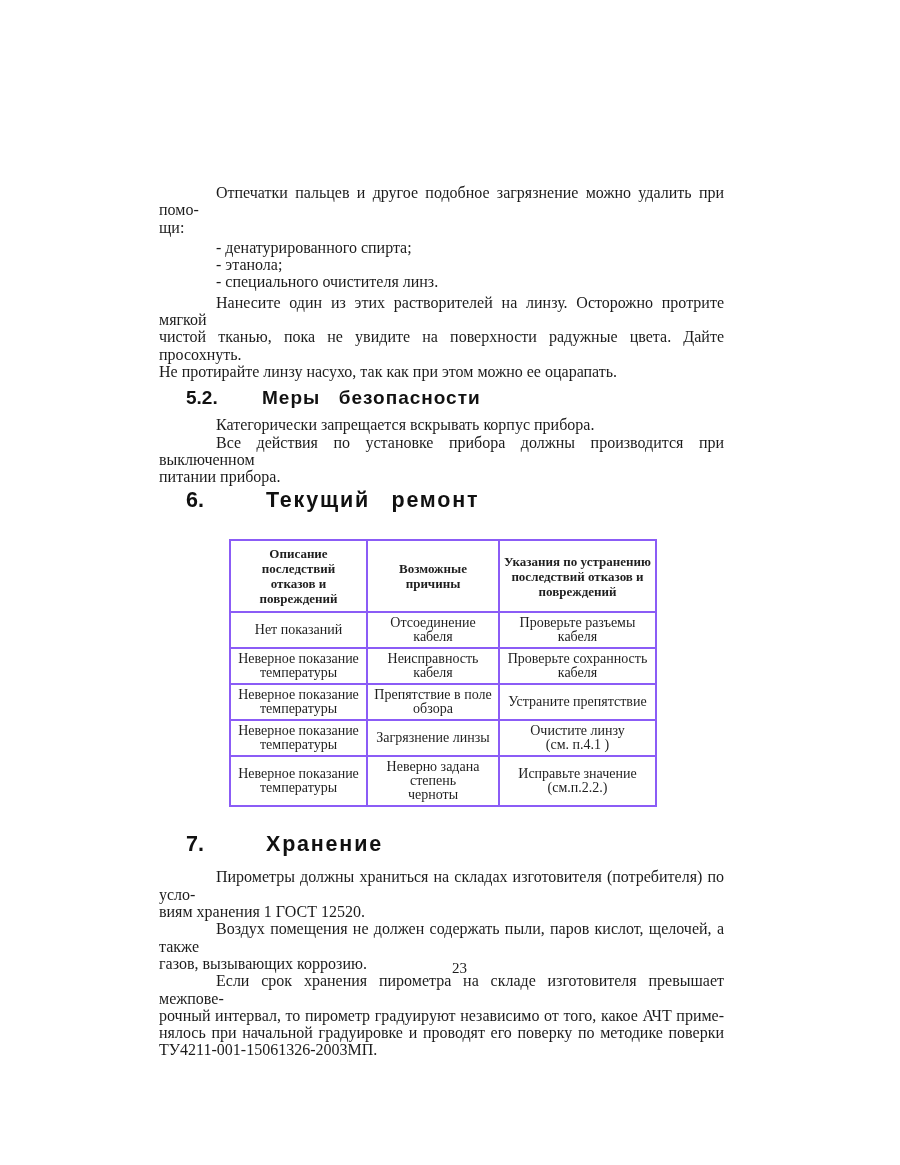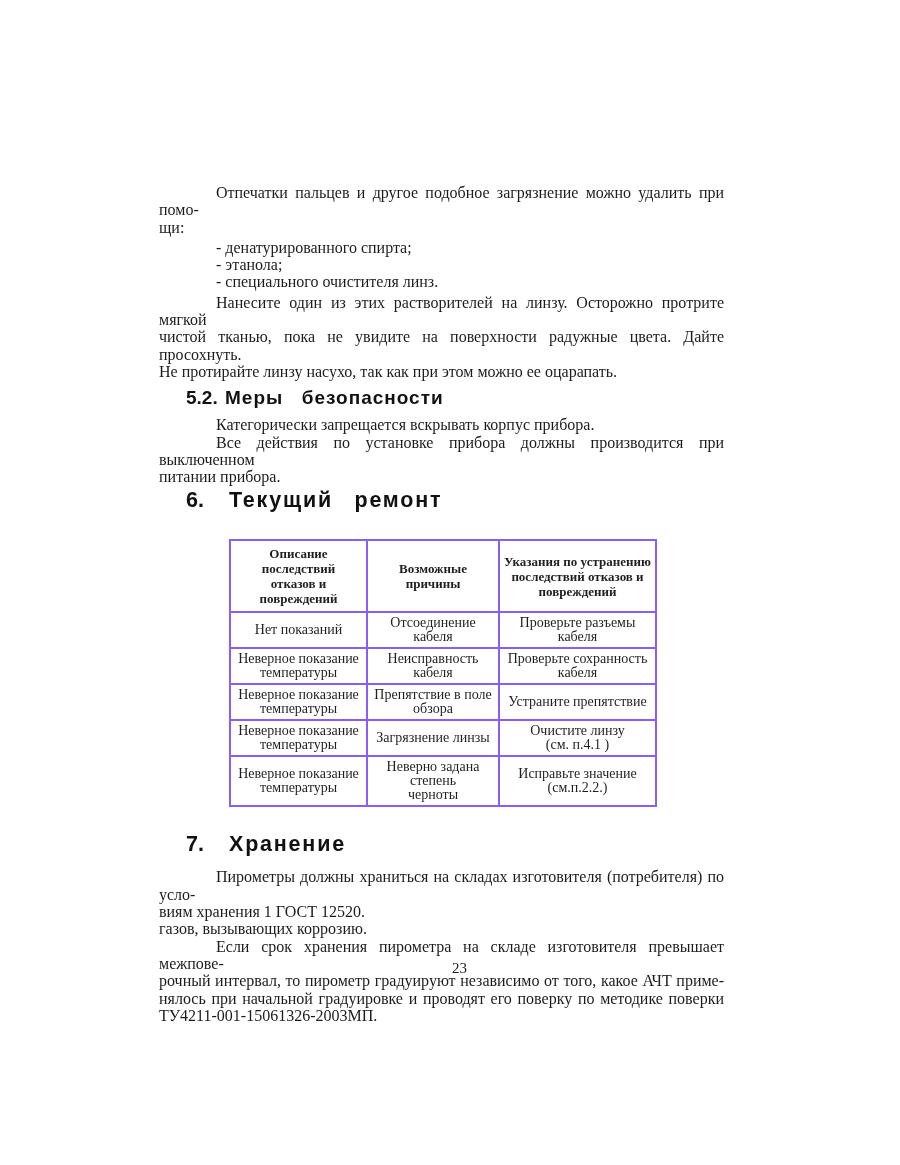--- a/index.html
+++ b/index.html
@@ -45,21 +45,21 @@
   }
   .h-main {
     margin: 2px 0 0 27px;
     font-size: 21.5px;
     line-height: 26px;
     letter-spacing: 1.8px;
   }
   .h-sub .num, .h-main .num { flex: none; letter-spacing: 0; }
   .h-sub .num { width: 39px; }
   .h-main .num { width: 43px; }
-  .h-title { white-space: pre; word-spacing: 3px; }
+  .h-title { white-space: pre; word-spacing: 3px; margin-left: 37px; }
 
   
   .rtable {
     margin: 26px 0 0 70px;
     border-collapse: collapse;
     table-layout: fixed;
     width: 426px;
     font-family: "Liberation Serif", serif;
     color: #1f1f1f;
   }
@@ -196,20 +196,21 @@
       <span class="num">7.</span>
       <span class="h-title">Хранение</span>
     </div>
 
     <div class="p-after-h7">
       <div class="ln j ind">Пирометры должны храниться на складах изготовителя (потребителя) по усло-</div>
       <div class="ln">виям хранения 1 ГОСТ 12520.</div>
     </div>
 
     <div>
+      <div class="ln j ind">Воздух помещения не должен содержать пыли, паров кислот, щелочей, а также</div>
       <div class="ln">газов, вызывающих коррозию.</div>
     </div>
 
     <div>
       <div class="ln j ind">Если срок хранения пирометра на складе изготовителя превышает межпове-</div>
       <div class="ln j">рочный интервал, то пирометр градуируют независимо от того, какое АЧТ приме-</div>
       <div class="ln j">нялось при начальной градуировке и проводят его поверку по методике поверки</div>
       <div class="ln">ТУ4211-001-15061326-2003МП.</div>
     </div>
 

